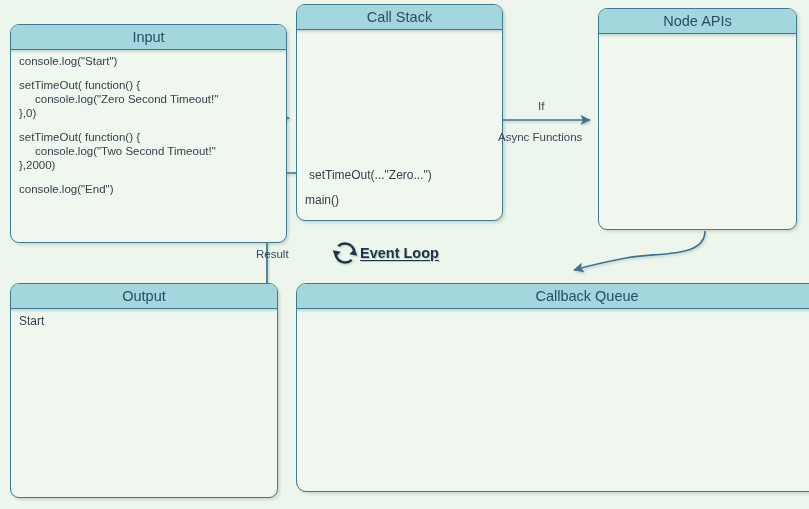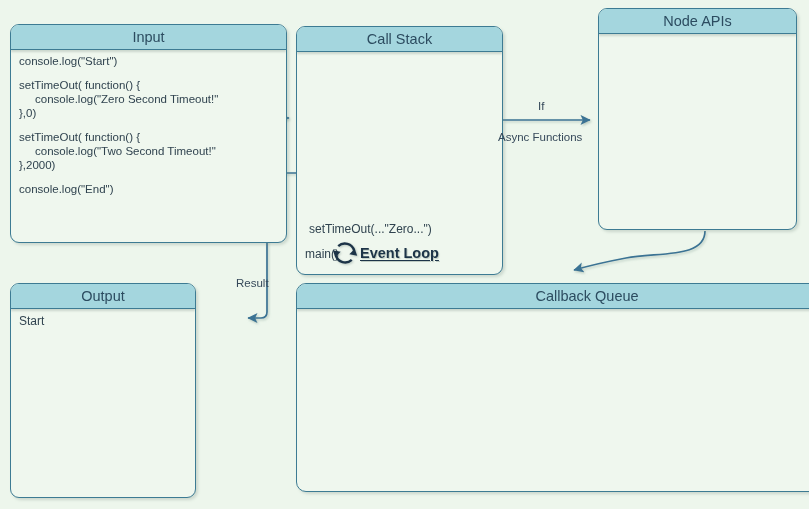--- a/index.html
+++ b/index.html
@@ -48,23 +48,23 @@
     box-sizing: border-box;
     font-size: 11.5px;
     color: #30434f;
     line-height: 1.0;
     white-space: nowrap;
     overflow: hidden;
   }
 
   
   #box-input       { left: 10px;  top: 24px;   width: 277px; height: 219px; }
-  #box-callstack   { left: 296px; top: 26px;   width: 207px; height: 249px; }
+  #box-callstack   { left: 296px; top: 4px;   width: 207px; height: 217px; }
   #box-nodeapis    { left: 598px; top: 8px;   width: 199px; height: 222px; }
-  #box-output      { left: 10px;  top: 283px; width: 186px; height: 215px; }
+  #box-output      { left: 10px;  top: 283px; width: 268px; height: 215px; }
   #box-callbackq   { left: 296px; top: 283px; width: 582px; height: 209px; border-radius: 10px; }
 
   
   .code-line { margin: 0 0 0 0; height: 14px; }
   .code-block { margin-top: 10px; }
   .code-indent { padding-left: 16px; }
 
   
   .stack-frames {
     position: absolute;
@@ -90,21 +90,21 @@
 
   
   .edge-label {
     position: absolute;
     font-size: 11.5px;
     color: #36495a;
     white-space: nowrap;
   }
   #label-if            { left: 538px; top: 100px; }
   #label-async         { left: 498px; top: 131px; }
-  #label-result        { left: 236px; top: 248px; margin-top: 29px; }
+  #label-result        { left: 256px; top: 248px; }
 
   
   #event-loop {
     position: absolute;
     left: 330px;
     top: 238px;
     display: flex;
     align-items: center;
     gap: 0;
   }

